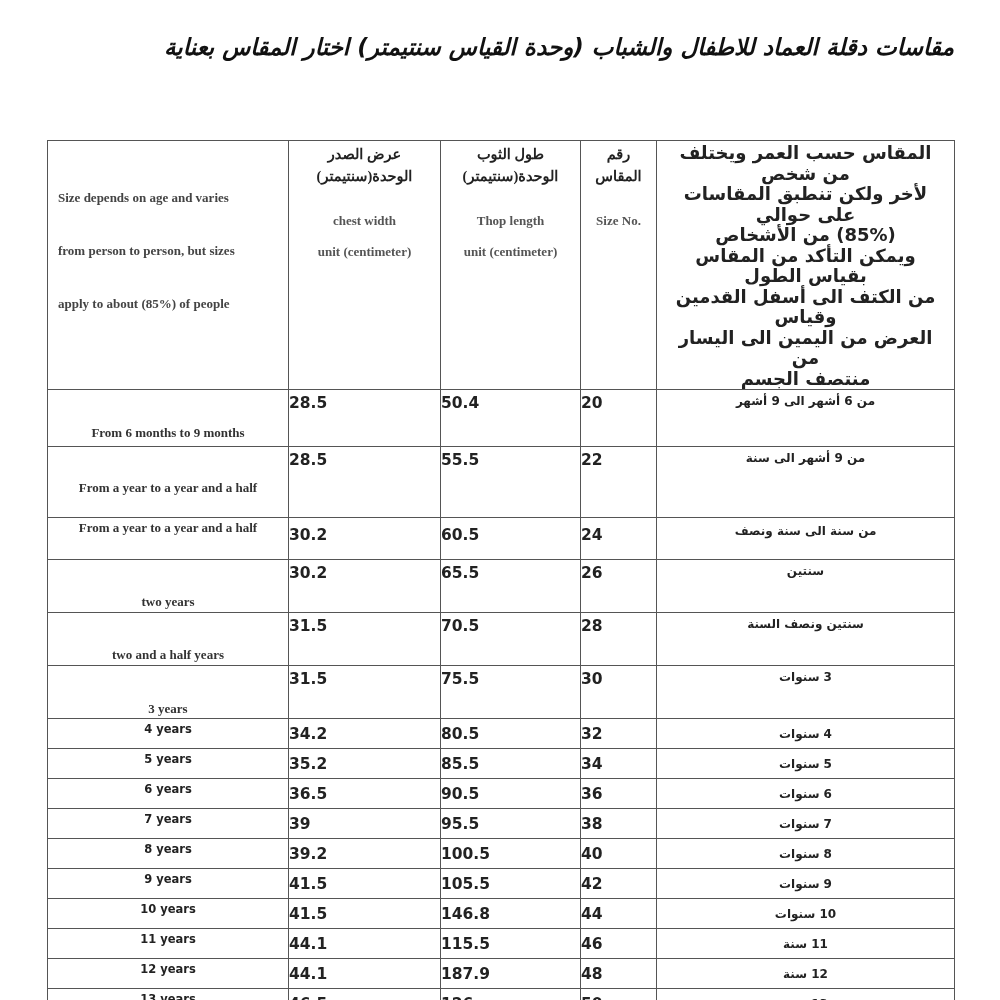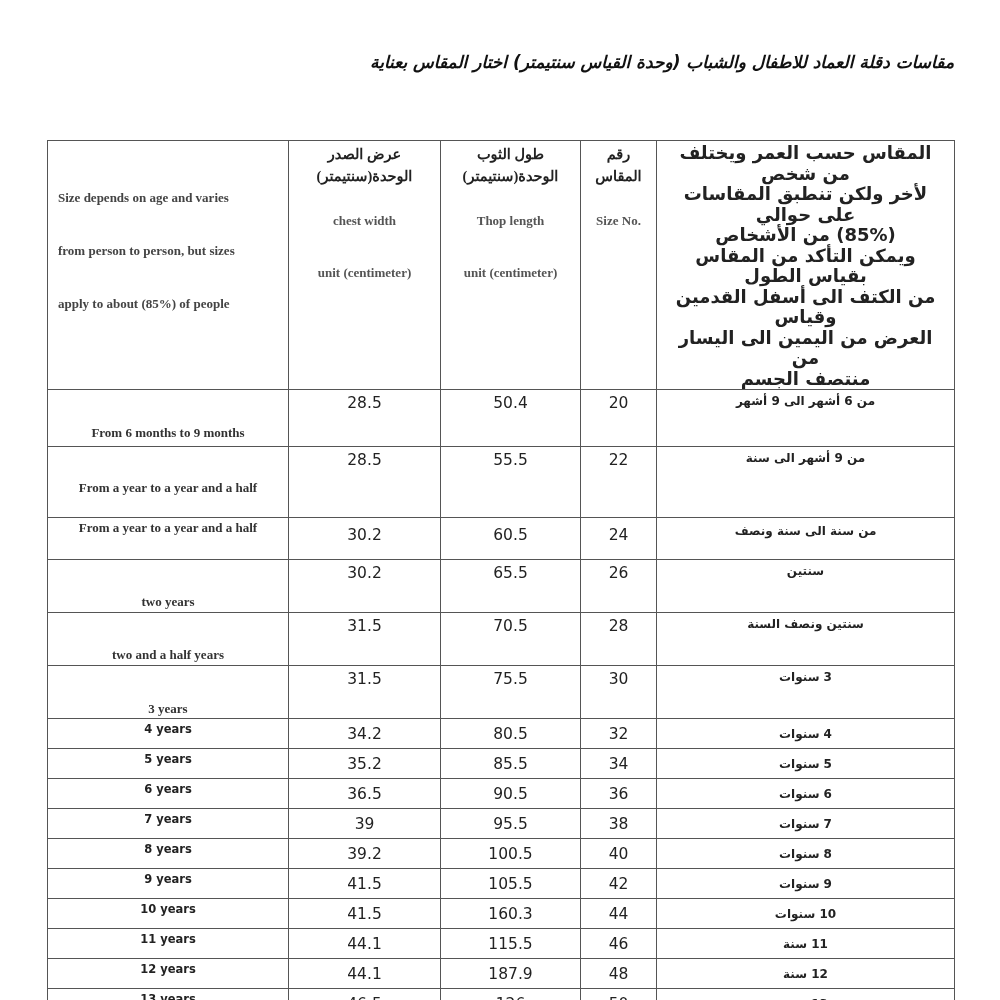--- a/index.html
+++ b/index.html
@@ -1,21 +1,21 @@
 <!DOCTYPE html>
 <html><head>
   <meta charset="utf-8">
   <style>
     html, body { margin: 0; padding: 0; background: #ffffff; }
     body { width: 1000px; height: 1000px; position: relative; overflow: hidden; color: #1a1a1a; }
     .title {
-      position: absolute; top: 52px; right: 46px; left: 150px;
+      position: absolute; top: 34px; right: 46px; left: 150px;
       text-align: right; direction: rtl;
       font-family: "DejaVu Sans", sans-serif; font-weight: bold; font-style: italic;
-      font-size: 17px; color: #111;
+      font-size: 23px; color: #111;
     }
     table.chart {
       position: absolute; top: 140px; left: 47px;
       width: 907px; border-collapse: collapse; table-layout: fixed;
     }
     table.chart td {
       border: 1.5px solid #555;
       padding: 0; vertical-align: top; overflow: hidden;
     }
     col.c-en { width: 241px; }
@@ -33,33 +33,33 @@
     .hdr .ar-h {
       font-family: Liberation Serif, serif; font-size: 14.5px; font-weight: bold;
       direction: rtl; line-height: 22px; padding-top: 2px; color: #222;
     }
     .hdr .en-h {
       font-family: "Liberation Serif", serif; font-weight: bold; font-size: 13px;
       color: #555; margin-top: 26px;
     }
     .hdr .en-h2 {
       font-family: "Liberation Serif", serif; font-weight: bold; font-size: 13px;
-      color: #555; margin-top: 36px;
+      color: #555; margin-top: 15px;
     }
     .hdr .size-h .ar-h { line-height: 22px; }
     .hdr .size-h .en-h { margin-top: 26px; }
     .hdr .ar-note {
       font-family: "DejaVu Sans", sans-serif; font-weight: bold; font-size: 18px;
       direction: rtl; text-align: center; line-height: 20.5px; padding: 2px 6px 0 6px;
       color: #222;
     }
 
     .num {
-      font-family: "DejaVu Sans", sans-serif; font-weight: normal; font-size: 15.5px;
-      text-align: center; color: #222;
+      font-family: "DejaVu Sans", sans-serif; font-weight: bold; font-size: 15.5px;
+      color: #222;
     }
     .ar-age {
       font-family: "DejaVu Sans", sans-serif; font-weight: bold; font-size: 12px;
       direction: rtl; text-align: center; color: #222;
     }
     .en-age-serif {
       font-family: "Liberation Serif", serif; font-weight: bold; font-size: 13px;
       text-align: center; color: #333;
     }
     .en-age-sans {
@@ -341,21 +341,21 @@
         </td>
   </tr>
   <tr class="short">
     <td>
           <div class="en-age-sans">10 years</div>
         </td>
     <td>
           <div class="num">41.5</div>
         </td>
     <td>
-          <div class="num">160.3</div>
+          <div class="num">146.8</div>
         </td>
     <td>
           <div class="num">44</div>
         </td>
     <td>
           <div class="ar-age">10 سنوات</div>
         </td>
   </tr>
   <tr class="short">
     <td>

